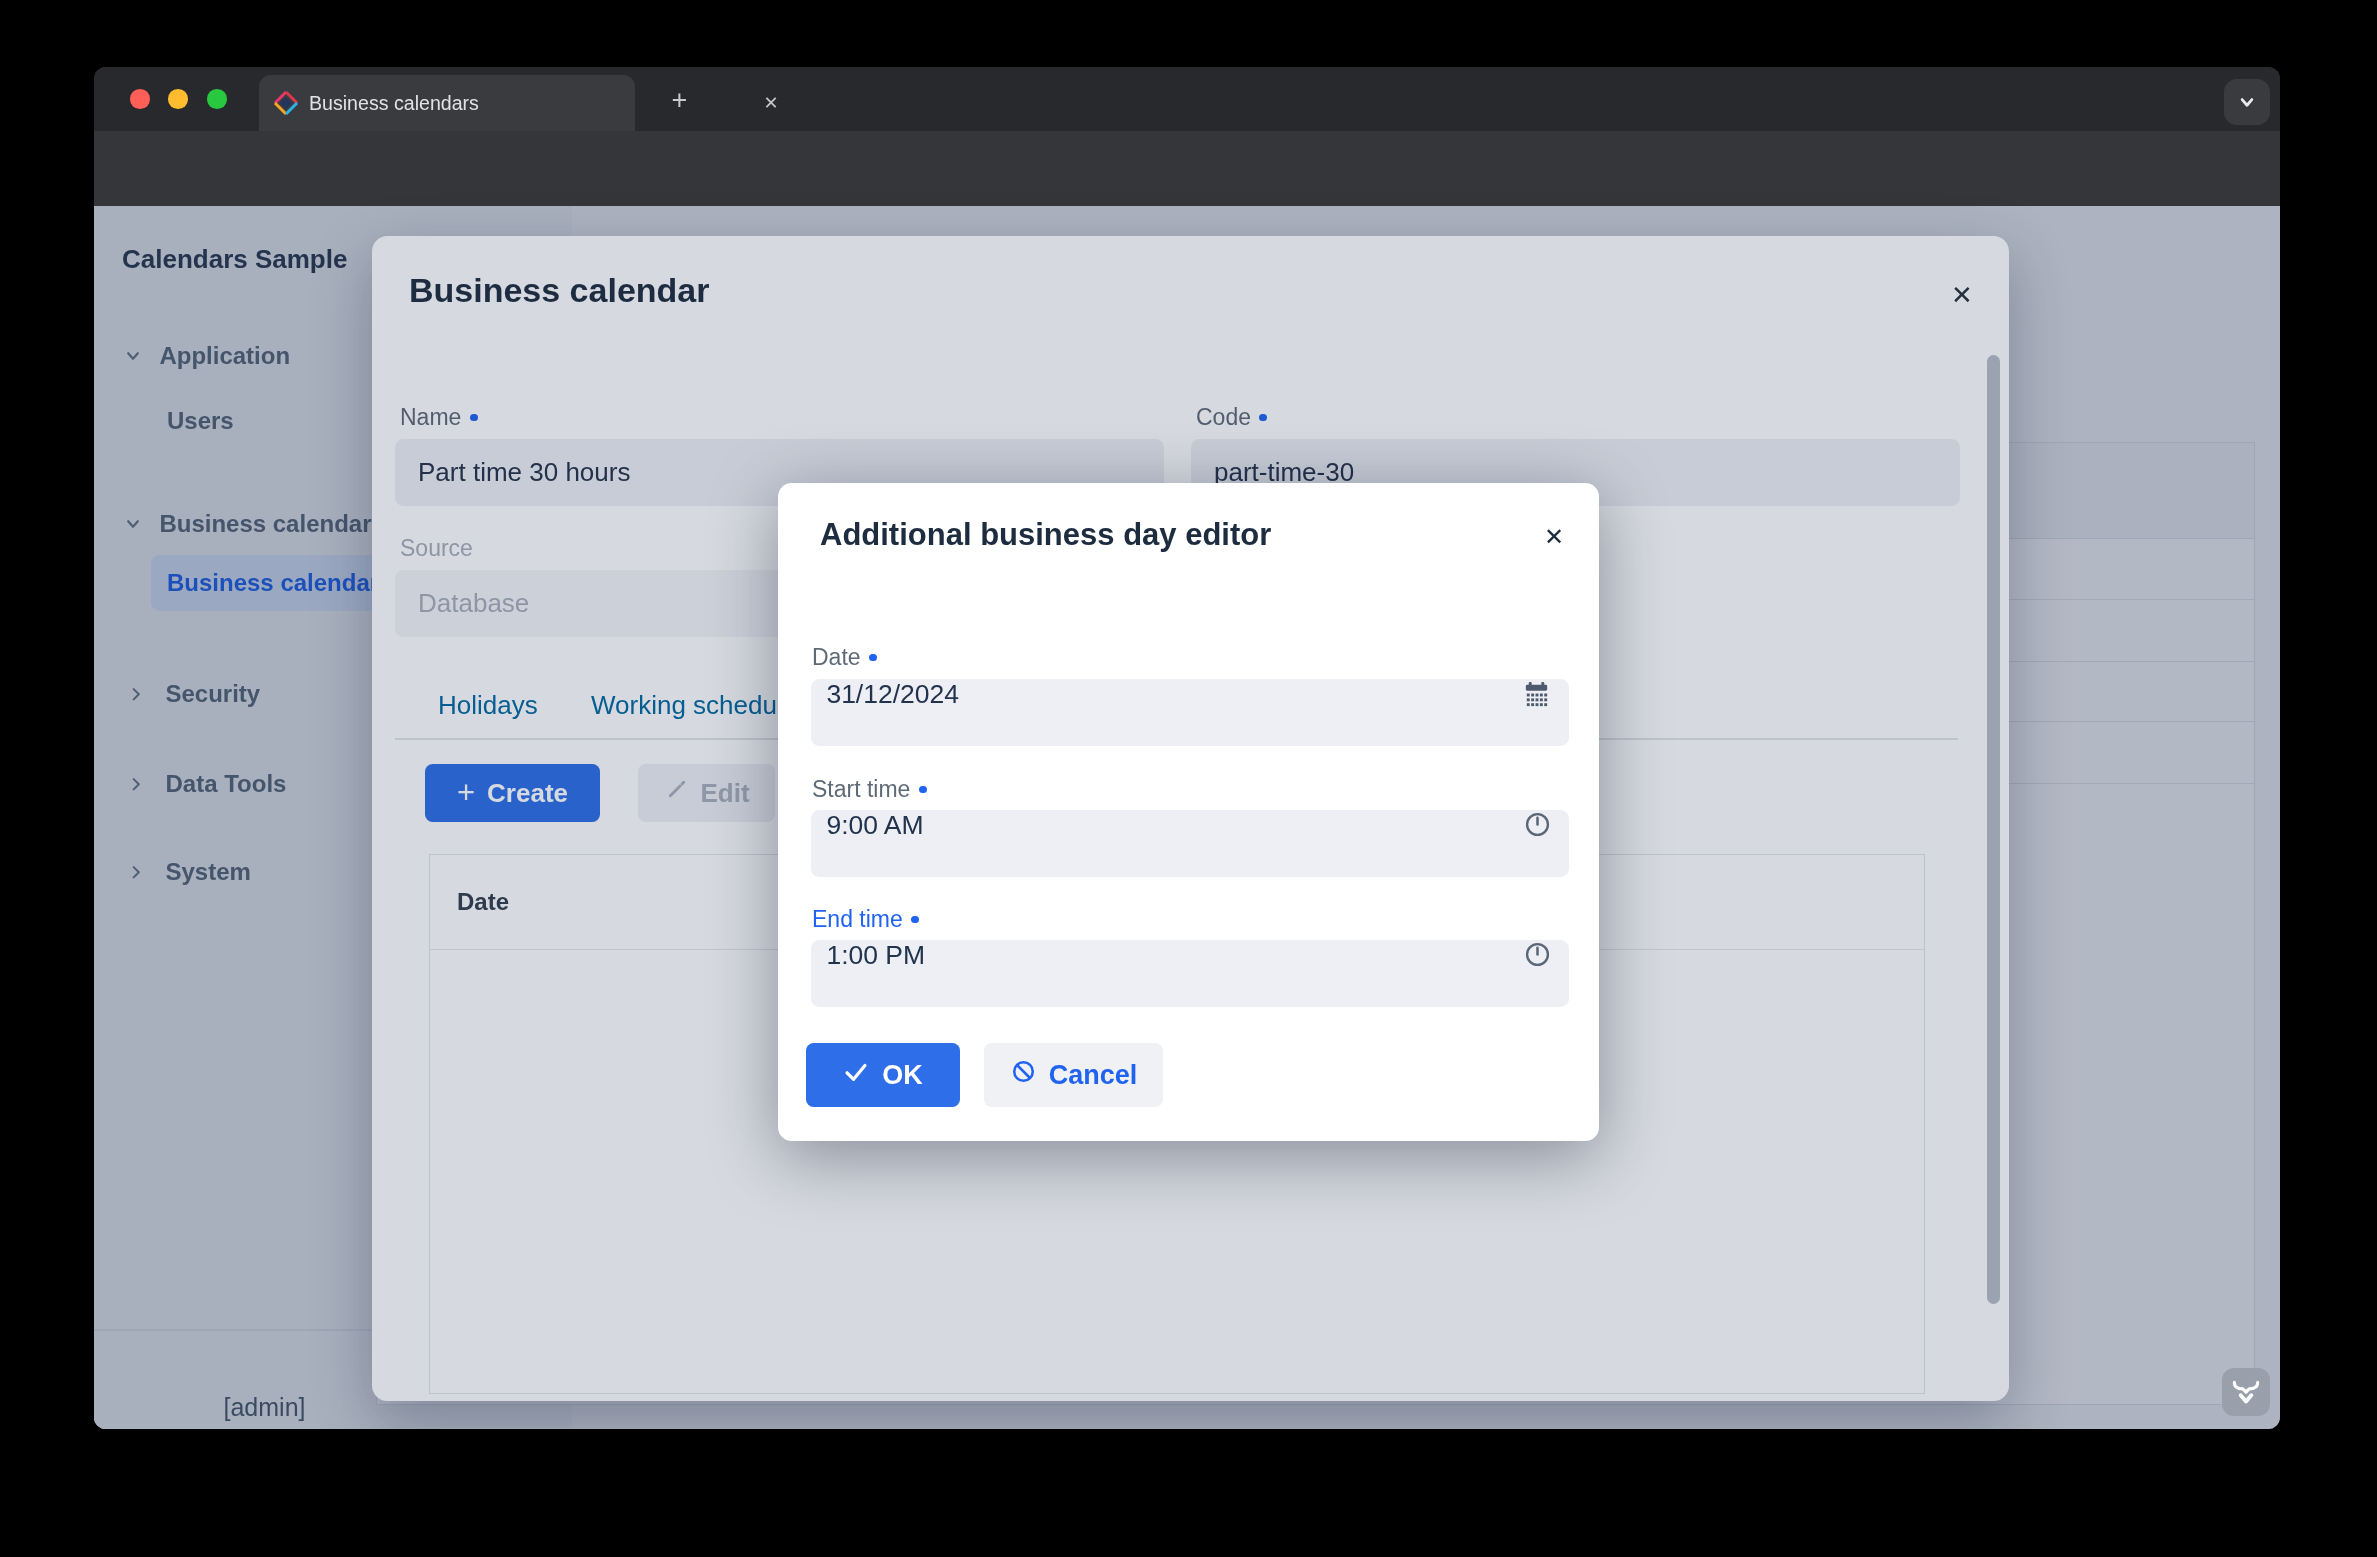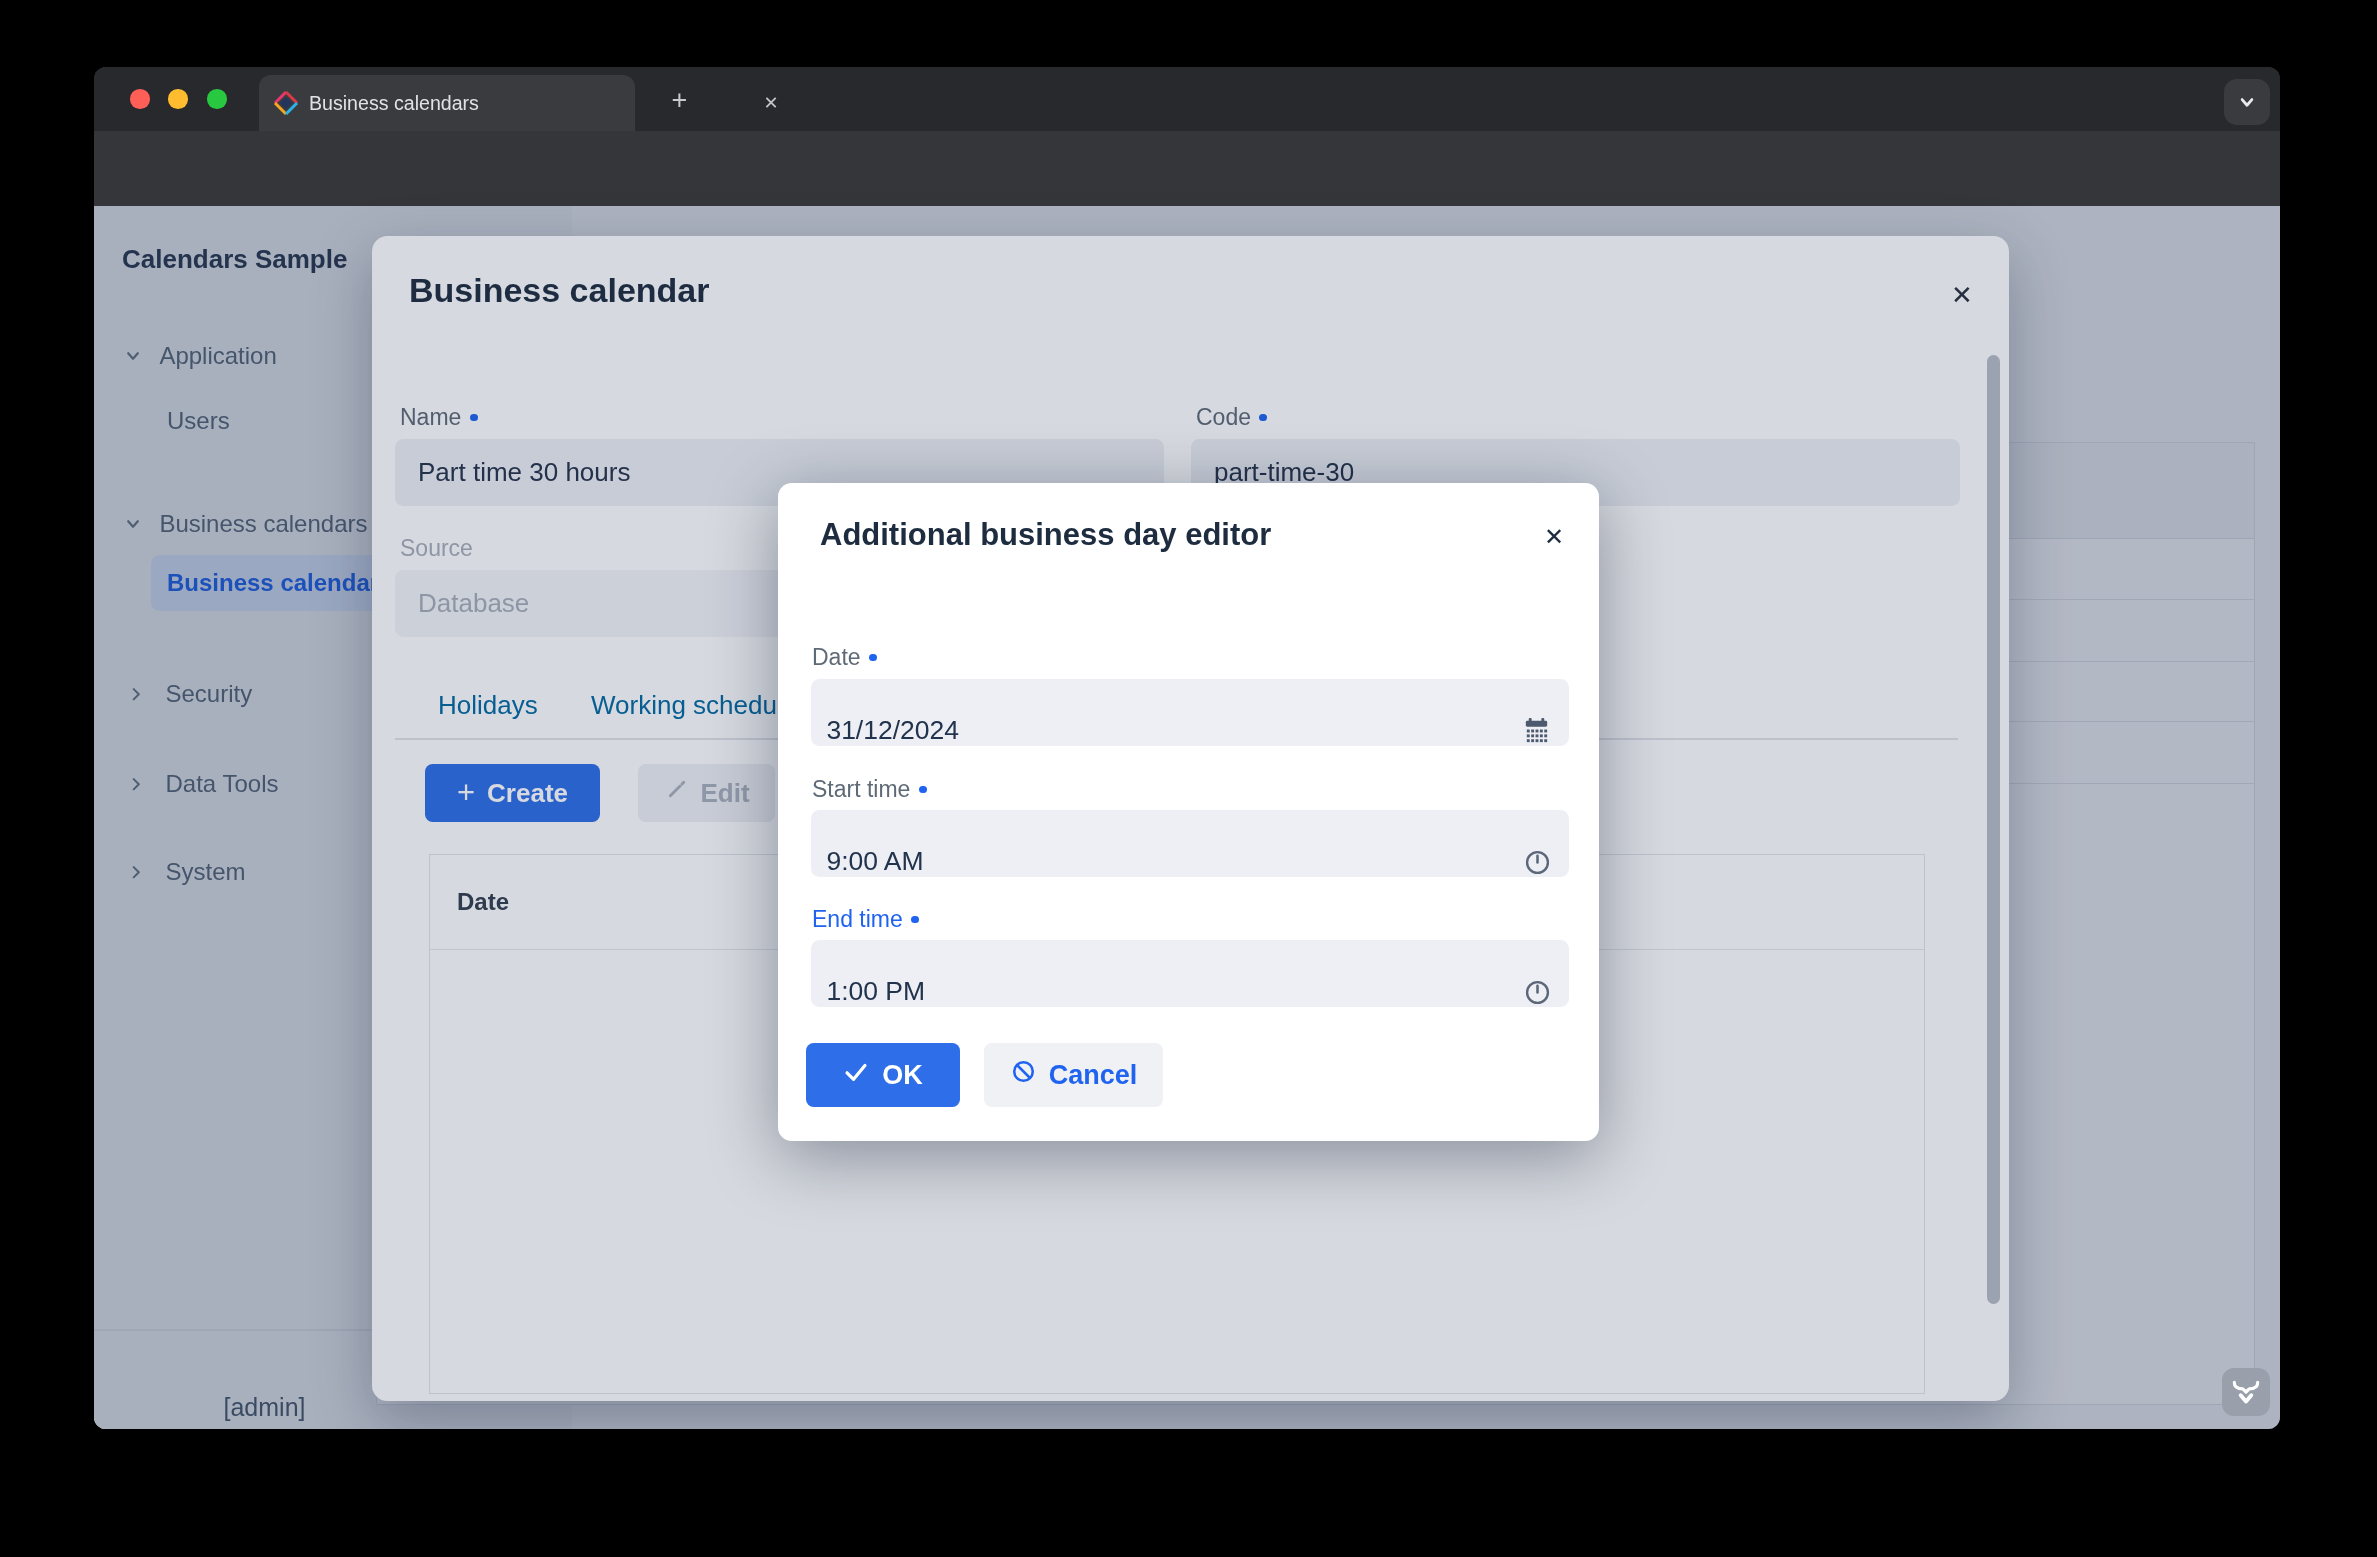--- a/index.html
+++ b/index.html
@@ -23,21 +23,21 @@
   #toolbar{left:0;top:64px;width:2186px;height:75px;background:#35363a;border-bottom:0.9px solid #26272a;}
   .tbicon{top:83px;width:38px;height:38px;display:flex;align-items:center;justify-content:center;}
   #urlpill{left:207px;top:76px;width:1776px;height:52px;border-radius:26.5px;background:#26282b;display:flex;align-items:center;}
   #infocirc{left:12px;top:6px;width:40px;height:40px;border-radius:50%;background:#3b3e42;display:flex;align-items:center;justify-content:center;}
   #urltext{left:68px;top:0;height:52px;line-height:52px;font-size:22px;color:#e6e8eb;}
 
   
   #page{left:0;top:139px;width:2186px;height:1223px;background:#f5f6f8;}
   #sidebar{left:0;top:0;width:478px;height:1223px;background:#eef1f5;}
   .side-head{left:28px;top:38px;font-size:26px;font-weight:bold;color:#2b3950;}
-  .tree-item{height:38px;display:flex;align-items:center;font-size:24px;font-weight:400;color:#5b6a7c;}
+  .tree-item{height:38px;display:flex;align-items:center;font-size:24px;font-weight:700;color:#5b6a7c;}
   .chev{color:#6b7887;display:flex;align-items:center;}
   #sel-row{left:57px;top:349px;width:412px;height:56px;border-radius:8.5px;background:#dbe6fb;display:flex;align-items:center;}
   #sel-row span{margin-left:16px;font-size:24px;font-weight:600;color:#1f63f0;}
   #side-divider{left:0;top:1123px;width:478px;height:1.7px;background:#dfe3e9;}
   #admin-label{left:51px;top:1187px;width:239px;text-align:center;font-size:25px;color:#4c5a6e;}
 
   
   #bgtable{left:282px;top:236px;width:1877px;height:961px;background:#fdfdfe;border:1.7px solid #dfe3ea;}
   #bgtable .hd{position:absolute;left:0;top:0;width:100%;height:95px;background:#f2f3f6;border-bottom:1.7px solid #dfe3ea;}
   #bgtable .rl{position:absolute;left:0;width:100%;height:0;border-top:1.7px solid #e3e6ec;}
@@ -64,21 +64,21 @@
   #modal-table{left:57px;top:618px;width:1494px;height:538px;border:1.7px solid #e0e4ea;background:#fff;}
   #modal-table .th{position:absolute;left:27px;top:0;height:94px;line-height:94px;font-size:24px;font-weight:600;color:#333e4e;}
   #modal-table .hline{position:absolute;left:0;top:94px;width:100%;height:0;border-top:1.7px solid #e4e7ec;}
   #modal-scroll{left:1615px;top:119px;width:13px;height:949px;border-radius:6.8px;background:#b8bdc6;}
 
   
   #dialog{left:684px;top:277px;width:821px;height:658px;background:#ffffff;border-radius:13.7px;
           box-shadow:0 15.4px 68px rgba(10,20,45,0.38);}
   #dialog-title{left:42px;top:34px;font-size:31px;font-weight:bold;color:#1d2c3f;}
   #dialog-close{left:757px;top:35px;width:38px;height:38px;line-height:38px;text-align:center;font-size:24px;color:#1d2c3f;}
-  .dinput{left:33px;width:758px;height:67px;background:#edeff4;border-radius:8.5px;display:flex;align-items:flex-end;font-size:26.5px;color:#22334d;}
+  .dinput{left:33px;width:758px;height:67px;background:#edeff4;border-radius:8.5px;display:flex;align-items:flex-start;font-size:26.5px;color:#22334d;}
   .dinput .val{margin-left:15.4px;}
   .dinput .tail{position:absolute;right:17px;display:flex;align-items:center;color:#4d596e;}
   #end-label{color:#1f63f0;}
   #ok-btn{left:28px;top:560px;width:154px;height:64px;background:#2e6ee8;color:#fff;font-size:27px;font-weight:600;gap:13px;}
   #cancel-btn{left:206px;top:560px;width:179px;height:64px;background:#eff1f5;color:#1f63f0;font-size:27px;font-weight:600;gap:12px;}
 
   
   #debug-btn{left:2128px;top:1162px;width:48px;height:48px;border-radius:12px;background:#99a0ab;display:flex;align-items:center;justify-content:center;}
 </style>
 </head>

